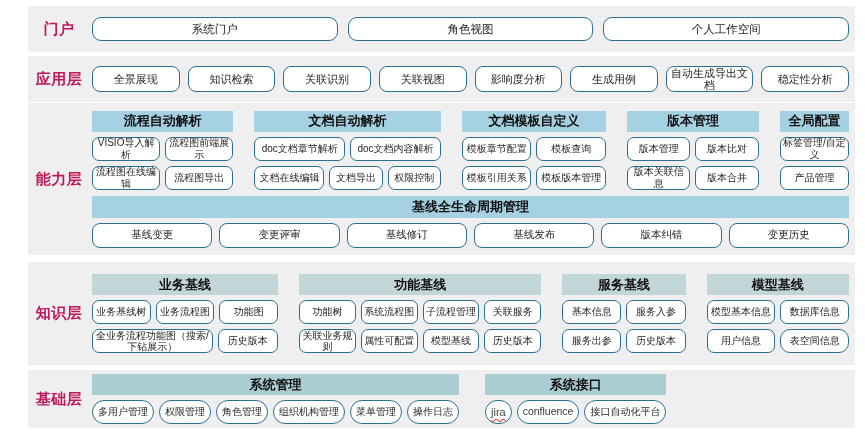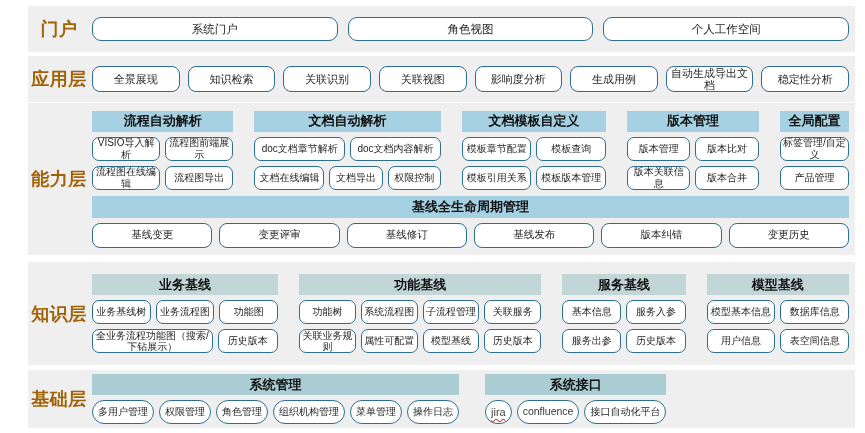--- a/index.html
+++ b/index.html
@@ -18,21 +18,21 @@
     left:28px;right:10px;
     background:#efefef;
     box-sizing:border-box;
     display:flex;
     align-items:stretch;
   }
   .band-label{
     width:62px;
     flex:0 0 62px;
     display:flex;align-items:center;justify-content:center;
-    font-size:18px;font-weight:bold;color:#a16207;
+    font-size:15px;font-weight:bold;color:#be185d;
     letter-spacing:.5px;
   }
   .band-body{flex:1 1 auto;display:flex;flex-direction:column;justify-content:center;padding:5px 6px 5px 2px;}
 
   
   .pill{
     border:1.3px solid #2d6e8e;
     border-radius:7px;
     background:#ffffff;
     color:#252525;
@@ -241,21 +241,21 @@
             </div>
           </div>
           <div class="group" style="flex: 150 1 0px;">
             <div class="group-head head-teal">模型基线</div>
             <div class="grow">
               <div class="pill" style="flex: 1 1 0px;">模型基本信息</div>
               <div class="pill" style="flex: 1 1 0px;">数据库信息</div>
             </div>
             <div class="grow">
               <div class="pill" style="flex: 1 1 0px;">用户信息</div>
-              <div class="pill" style="flex: 1 1 0px;">表空间信息</div>
+              <div class="pill" style="flex: 1 1 0px; border-radius: 10px;">表空间信息</div>
             </div>
           </div>
         </div>
     </div>
   </div>
 
   <div class="band" id="band-base" style="top:370px;height:58px;">
     <div class="band-label">基础层</div>
     <div class="band-body">
       <div class="base-groups" id="base-groups">

